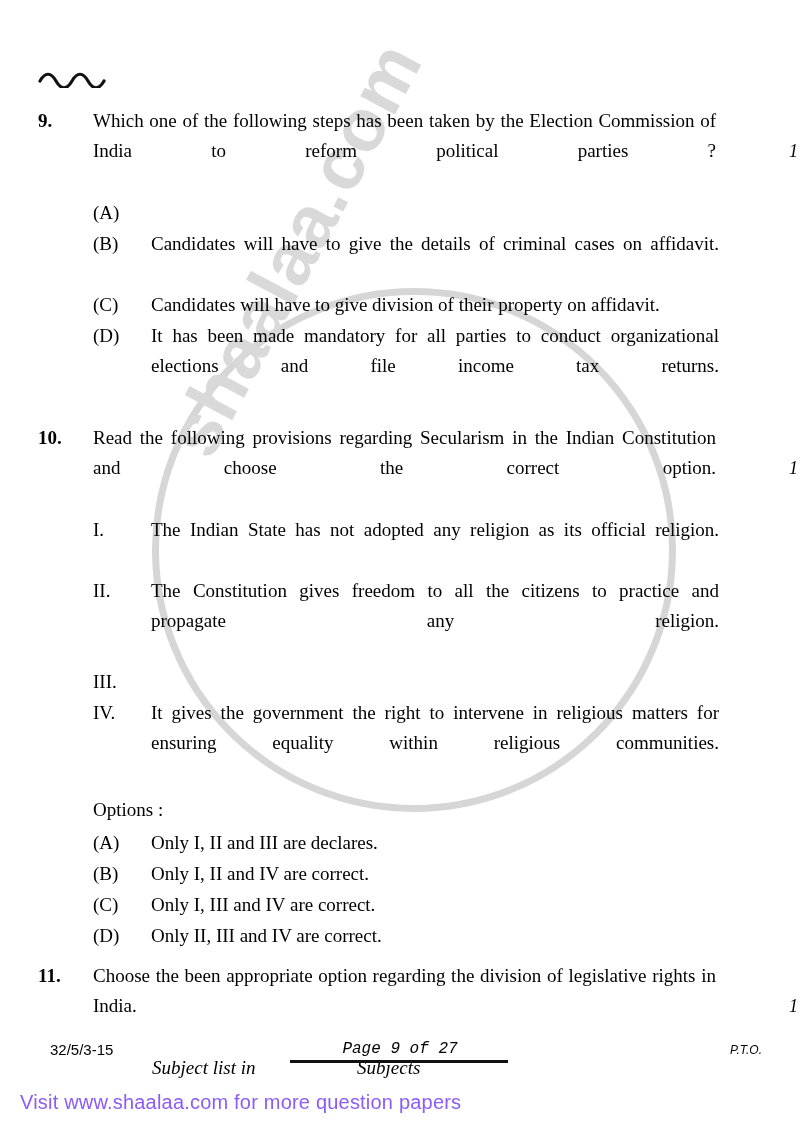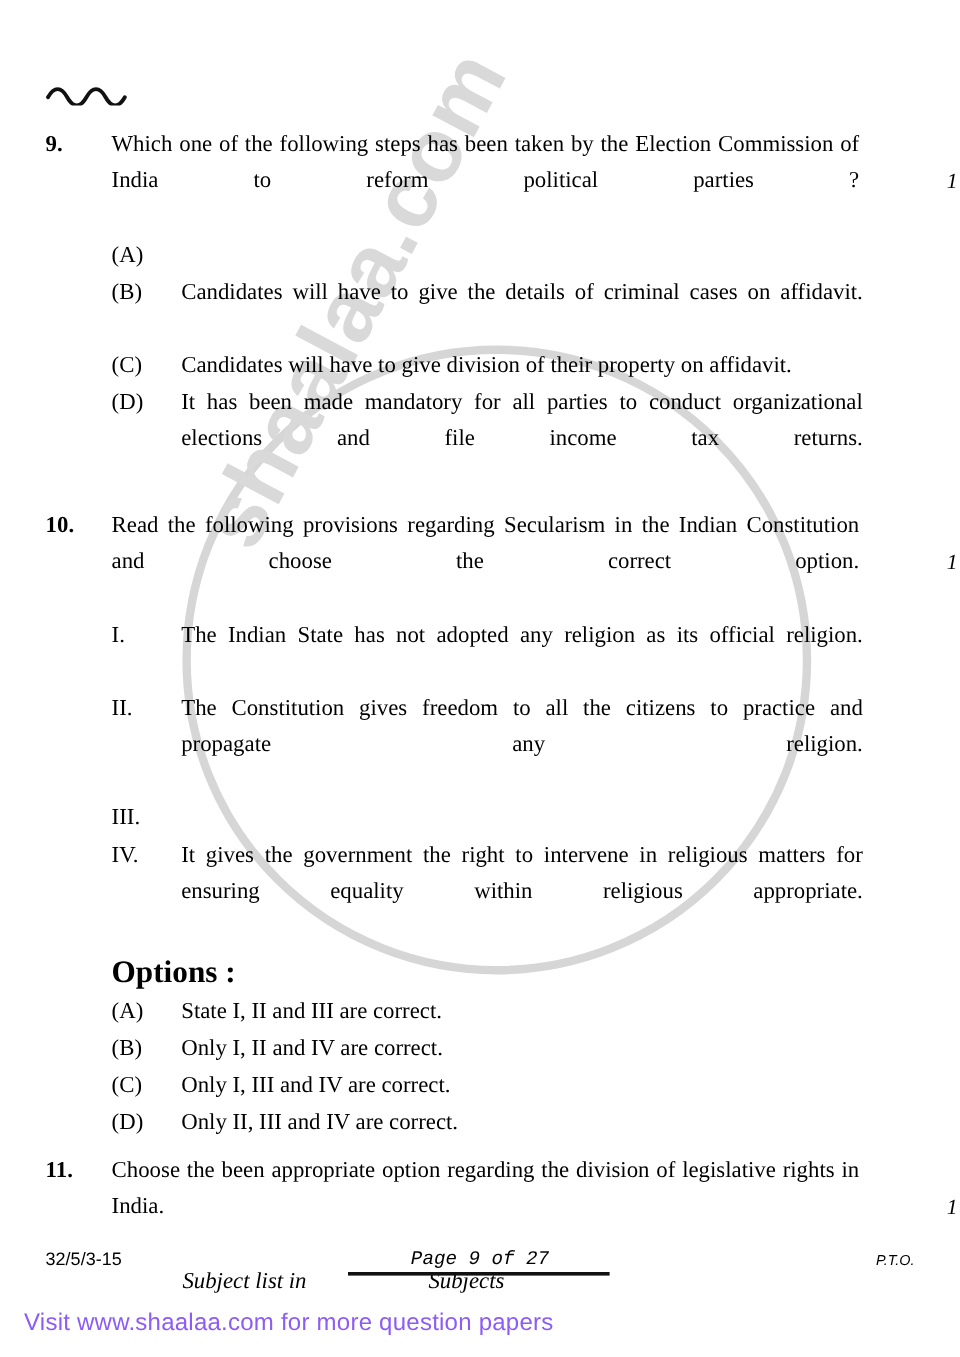--- a/index.html
+++ b/index.html
@@ -142,22 +142,22 @@
     display: inline-block;
     width: 100%;
   }
 
   
   .stmt .opt-label {
     text-align: left;
   }
 
   .options-heading {
-    font-weight: 700;
-    font-size: 26px;
+    font-weight: 400;
+    font-size: 19px;
     line-height: 32px;
     padding-left: 55px;
     margin-top: 6px;
   }
 
   
   .subject-table {
     margin-top: 4px;
     padding-left: 62px;
   }
@@ -175,21 +175,21 @@
   
   .footer {
     position: absolute;
     left: 38px;
     top: 1040px;
     width: 724px;
     height: 30px;
   }
   .footer-code {
     position: absolute;
-    left: 0;
+    left: 12px;
     top: 0;
     font-family: "Liberation Sans", "DejaVu Sans", sans-serif;
     font-size: 15px;
     line-height: 20px;
   }
   .footer-page {
     position: absolute;
     left: 252px;
     top: -2px;
     width: 220px;
@@ -281,30 +281,30 @@
         </div>
         <div class="opt stmt">
           <div class="opt-label">II.</div>
           <div class="opt-text justify-all">The Constitution gives freedom to all the citizens to practice and propagate any religion.</div>
         </div>
         <div class="opt stmt">
           <div class="opt-label">III.</div>
         </div>
         <div class="opt stmt">
           <div class="opt-label">IV.</div>
-          <div class="opt-text justify-all">It gives the government the right to intervene in religious matters for ensuring equality within religious appropriate.</div>
+          <div class="opt-text justify-all">It gives the government the right to intervene in religious matters for ensuring equality within religious communities.</div>
         </div>
       </div>
 
       <div class="options-heading">Options :</div>
 
       <div class="opts">
         <div class="opt">
           <div class="opt-label">(A)</div>
-          <div class="opt-text">State I, II and III are correct.</div>
+          <div class="opt-text">Only I, II and III are declares.</div>
         </div>
         <div class="opt">
           <div class="opt-label">(B)</div>
           <div class="opt-text">Only I, II and IV are correct.</div>
         </div>
         <div class="opt">
           <div class="opt-label">(C)</div>
           <div class="opt-text">Only I, III and IV are correct.</div>
         </div>
         <div class="opt">

